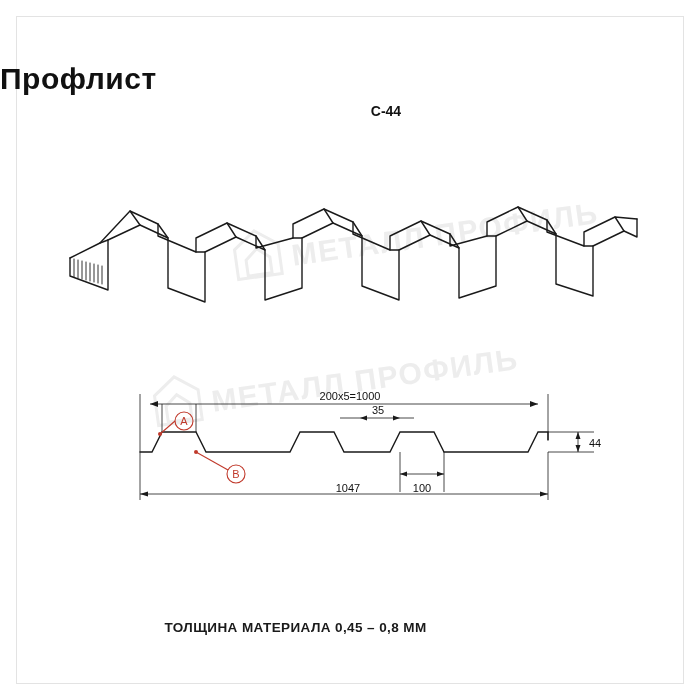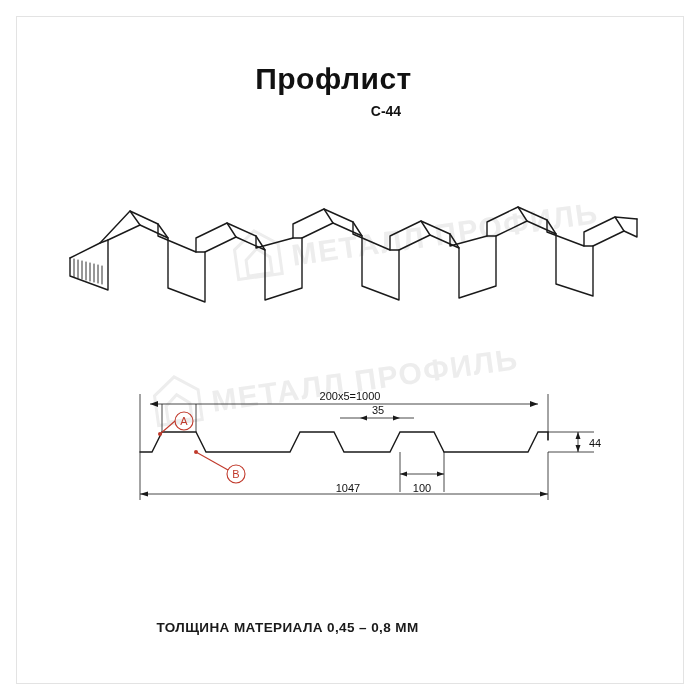--- a/index.html
+++ b/index.html
@@ -28,41 +28,40 @@
     bottom: 16px;
     border: 1px solid #e3e3e3;
     box-sizing: border-box;
     pointer-events: none;
   }
   .title {
     position: absolute;
     top: 62px;
     left: 0;
     width: 667px;
-    text-align: center;
     font-size: 30px;
     font-weight: bold;
     letter-spacing: 0.5px;
     color: #111111;
   }
   .subtitle {
     position: absolute;
     top: 103px;
     left: 0;
     width: 700px;
     text-align: center;
     font-size: 14px;
     font-weight: bold;
     color: #111111;
     padding-left: 36px;
   }
   .footer-note {
     position: absolute;
     top: 620px;
-    left: 0;
+    left: 8px;
     width: 575px;
     text-align: center;
     font-size: 13.5px;
     font-weight: bold;
     letter-spacing: 0.4px;
     color: #1a1a1a;
   }
   .iso-svg, .sec-svg, .wm-svg {
     position: absolute;
     left: 0;

